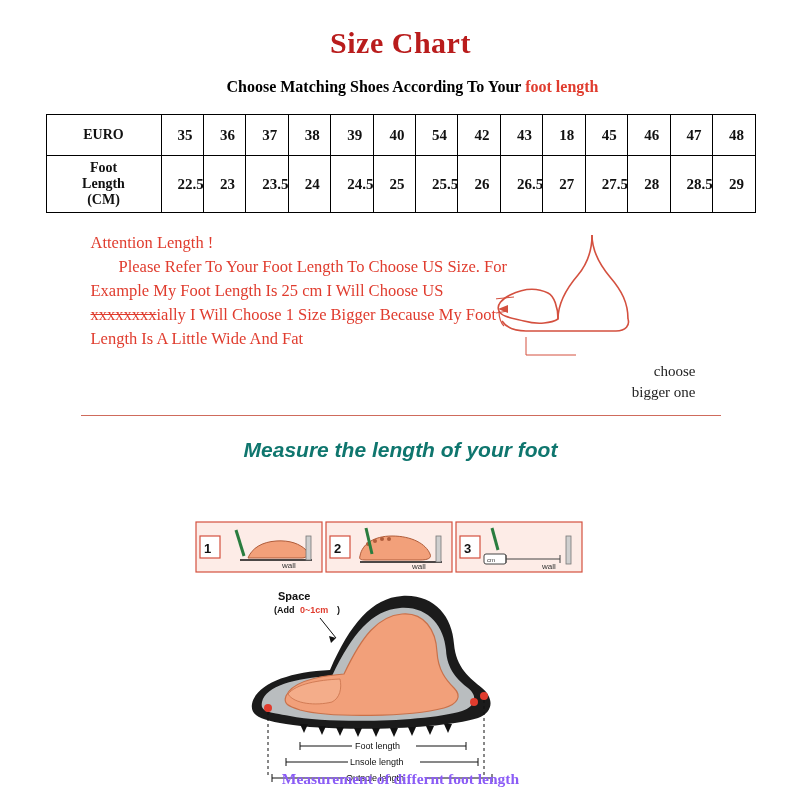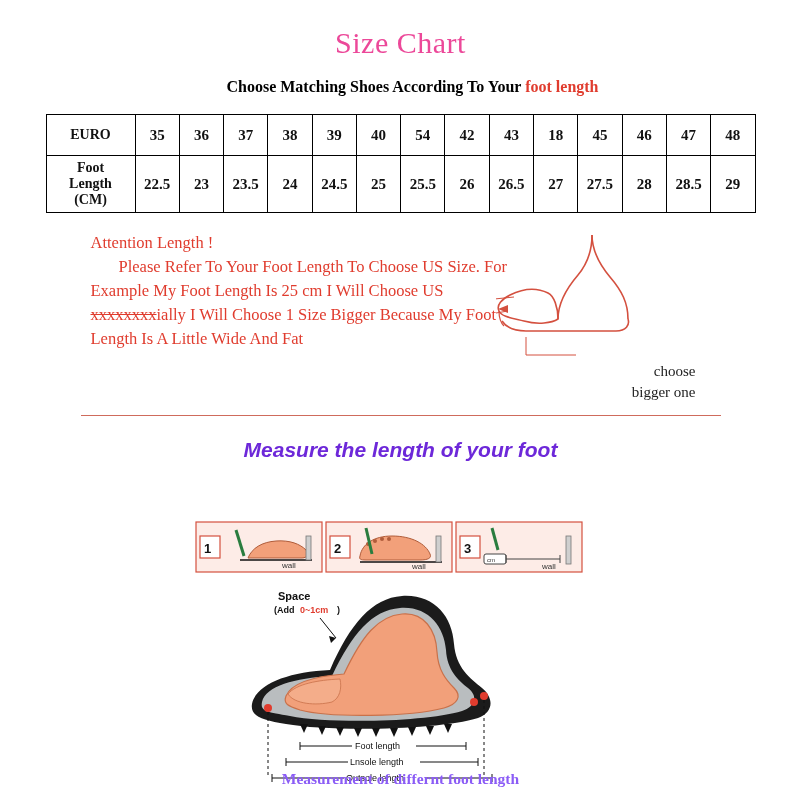--- a/index.html
+++ b/index.html
@@ -15,23 +15,23 @@
     position: relative;
     overflow: hidden;
   }
   .page {
     width: 801px;
     height: 800px;
     position: relative;
   }
   .title {
     text-align: center;
-    color: #ec4899;
+    color: #b91c1c;
     font-size: 30px;
-    font-weight: normal;
+    font-weight: bold;
     margin-top: 26px;
     letter-spacing: 0.5px;
   }
   .subtitle {
     text-align: center;
     font-size: 16px;
     font-weight: bold;
     margin-top: 18px;
     color: #000;
     margin-left: 24px;
@@ -45,21 +45,21 @@
     border-collapse: collapse;
     margin: 18px auto 0 auto;
     width: 710px;
     table-layout: fixed;
   }
   table.size-table td {
     border: 1px solid #000;
     text-align: center;
     font-size: 15px;
     font-weight: bold;
-    padding: 4px 3px;
+    padding: 4px 16px;
     height: 32px;
   }
   table.size-table td.rowhead {
     width: 82px;
     font-size: 14px;
     line-height: 1.15;
   }
   table.size-table tr.row-foot td {
     height: 48px;
   }
@@ -115,21 +115,21 @@
     margin: 6px auto 0 auto;
   }
 
   
   .measure-title {
     text-align: center;
     font-family: "Liberation Sans", sans-serif;
     font-style: italic;
     font-weight: bold;
     font-size: 21px;
-    color: #6d28d9;
+    color: #0f766e;
     margin-top: 22px;
   }
   .bottom-caption {
     position: absolute;
     left: 0;
     right: 0;
     bottom: 16px;
     text-align: center;
     font-size: 15.5px;
     font-weight: bold;

